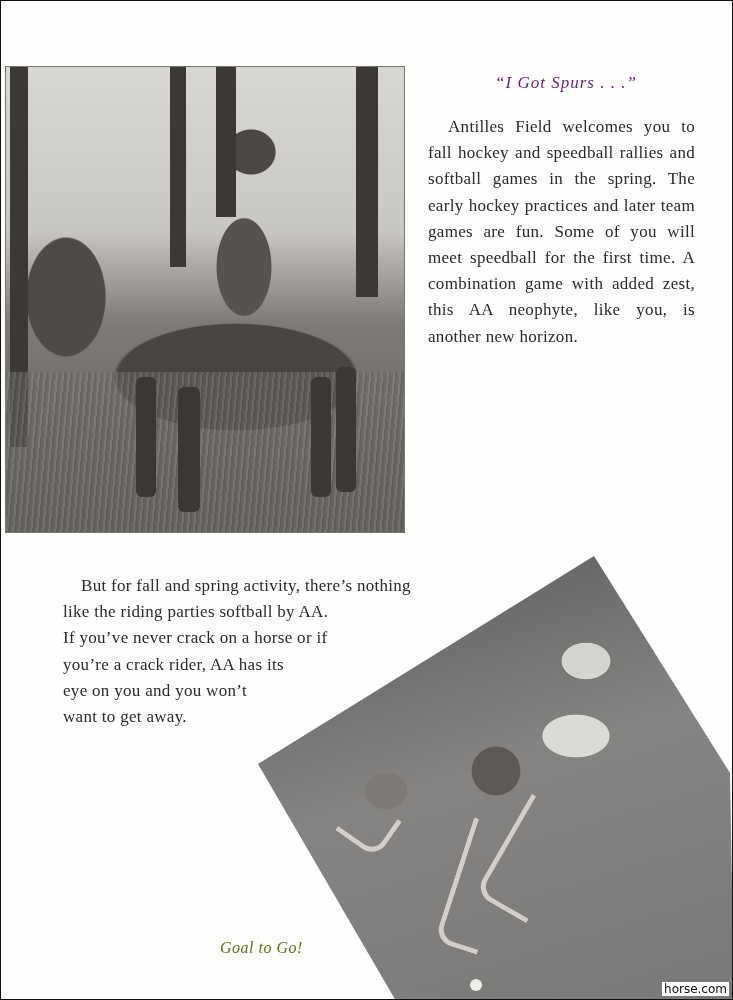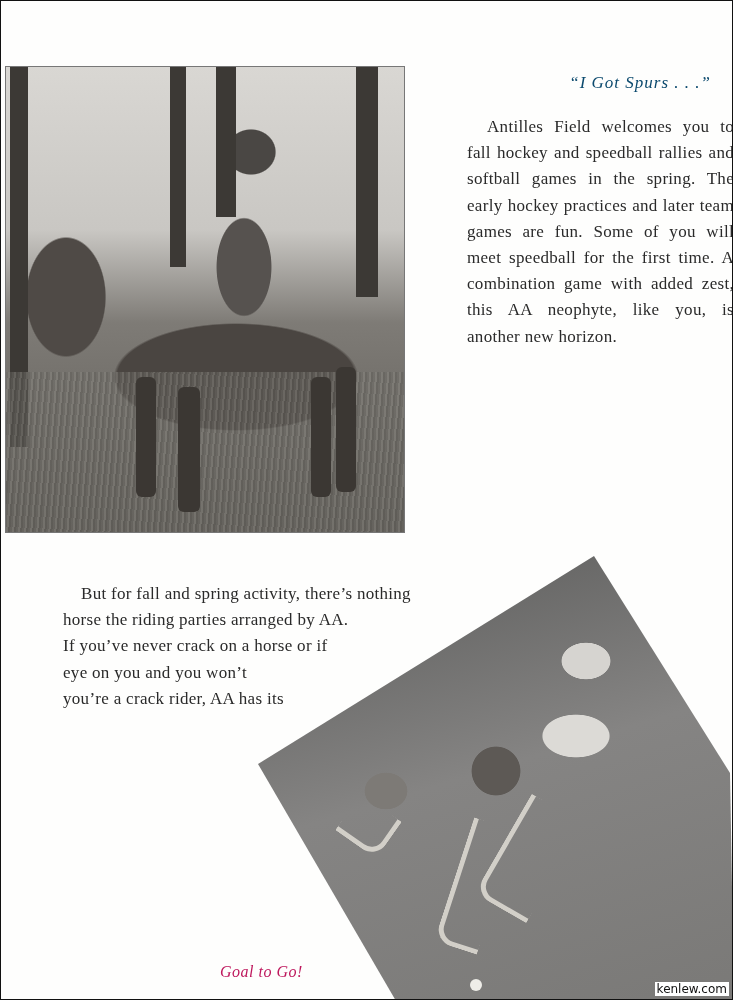--- a/index.html
+++ b/index.html
@@ -36,39 +36,38 @@
       background:
         radial-gradient(ellipse 40px 30px at 585px 660px, #d6d4d0 0 60%, transparent 62%),
         radial-gradient(ellipse 55px 35px at 575px 735px, #dcdad6 0 60%, transparent 62%),
         radial-gradient(ellipse 40px 40px at 495px 770px, #5d5955 0 60%, transparent 62%),
         radial-gradient(ellipse 35px 30px at 385px 790px, #7d7a76 0 60%, transparent 62%),
         linear-gradient(163deg, #262626 0%, #333 30%, #5a5a59 52%, #858483 75%, #7a7977 100%);
     }
     .stick { position: absolute; border: 5px solid #d2cfc8; border-top: none; border-right: none; border-radius: 0 0 0 18px; }
     .ball { position: absolute; width: 12px; height: 12px; border-radius: 50%; background: #eeede8; }
     .quote-title {
-      position: absolute; left: 420px; top: 72px; width: 290px; text-align: right;
-      font-style: italic; font-size: 17px; letter-spacing: 1px; color: #0c4a6e;
+      position: absolute; left: 420px; top: 72px; width: 290px; text-align: center;
+      font-style: italic; font-size: 17px; letter-spacing: 1px; color: #701a75;
     }
     .col-right {
       position: absolute; left: 427px; top: 113px; width: 267px;
       font-size: 17px; line-height: 26.2px; text-align: justify; text-align-last: left;
       letter-spacing: .3px;
-      margin-left: 39px;
     }
     .col-right p { margin: 0 0 12px 0; text-indent: 20px; }
     .col-left {
       position: absolute; left: 62px; top: 572px; width: 400px;
-      font-size: 17px; line-height: 26.2px; letter-spacing: .3px; margin-top: 8px;
+      font-size: 17px; line-height: 26.2px; letter-spacing: .3px;
     }
     .col-left .ln { display: block; white-space: nowrap; }
     .col-left .ln:first-child { padding-left: 18px; }
     .caption {
       position: absolute; left: 219px; top: 938px; font-style: italic; font-size: 16px;
-      letter-spacing: .5px; color: #be185d; margin-top: 24px;
+      letter-spacing: .5px; color: #4d7c0f;
     }
     .watermark {
       position: absolute; right: 3px; bottom: 3px; font-family: "DejaVu Sans", sans-serif;
       font-size: 12px; color: #111; background: #fff; padding: 0 2px;
     }
   </style>
 </head>
 <body>
 
 <div class="page">
@@ -86,29 +85,30 @@
   </div>
 
   <div class="quote-title">“I Got Spurs . . .”</div>
 
   <div class="col-right">
     <p>Antilles Field welcomes you to fall hockey and speedball rallies and softball games in the spring. The early hockey practices and later team games are fun. Some of you will meet speedball for the first time. A combination game with added zest, this AA neophyte, like you, is another new horizon.</p>
   </div>
 
   <div class="col-left">
     <span class="ln">But for fall and spring activity, there’s nothing</span>
-    <span class="ln">horse the riding parties arranged by AA.</span>
+    <span class="ln">like the riding parties softball by AA.</span>
     <span class="ln">If you’ve never crack on a horse or if</span>
+    <span class="ln">you’re a crack rider, AA has its</span>
     <span class="ln">eye on you and you won’t</span>
-    <span class="ln">you’re a crack rider, AA has its</span>
+    <span class="ln">want to get away.</span>
   </div>
 
   <div class="photo-hockey">
     <div class="stick" style="left:452px;top:820px;width:40px;height:125px;transform:rotate(18deg);"></div>
     <div class="stick" style="left:498px;top:800px;width:55px;height:110px;transform:rotate(30deg);"></div>
     <div class="stick" style="left:345px;top:800px;width:40px;height:45px;transform:rotate(-55deg);"></div>
     <div class="ball" style="left:469px;top:978px;"></div>
   </div>
 
   <div class="caption">Goal to Go!</div>
 
-  <div class="watermark">kenlew.com</div>
+  <div class="watermark">horse.com</div>
 </div>
 
 </body></html>

